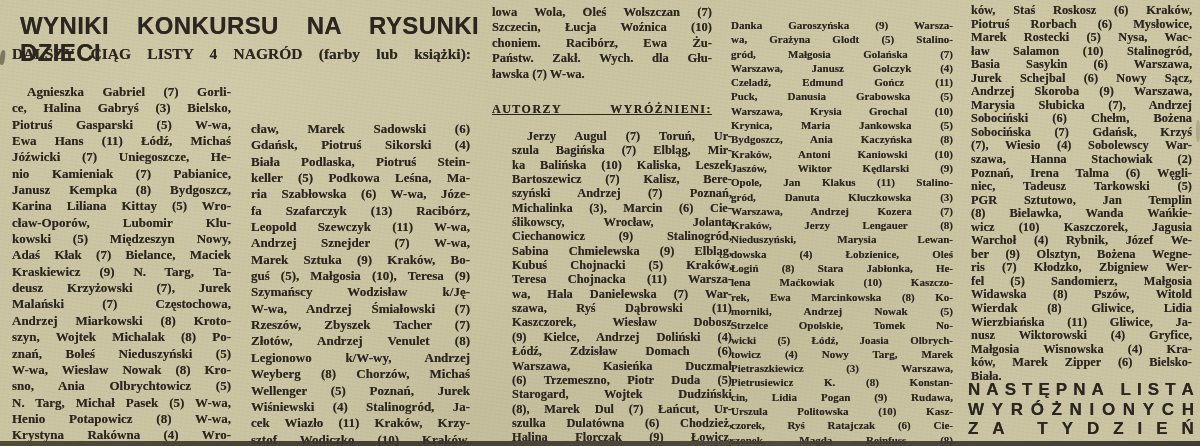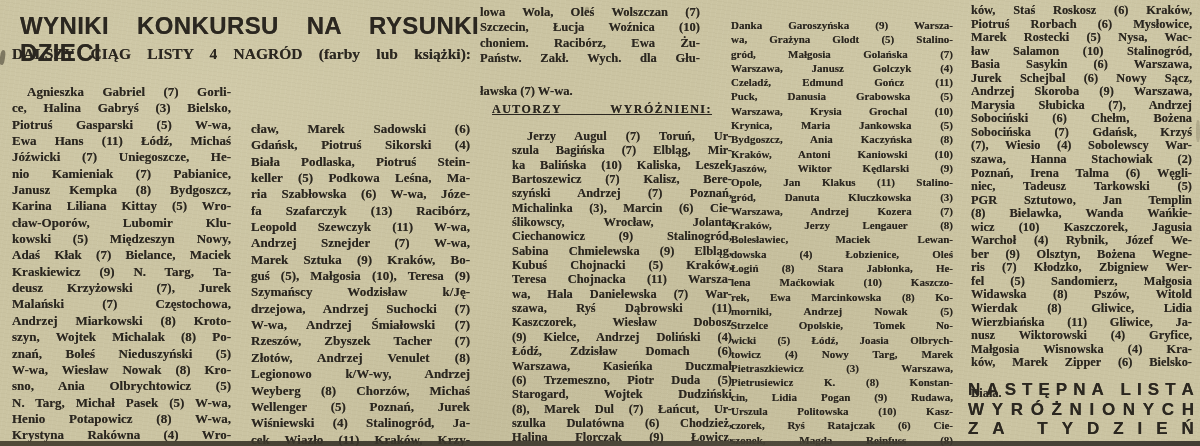--- a/index.html
+++ b/index.html
@@ -36,25 +36,25 @@
     margin:0; left:12px; top:45px; width:459px;
     font-weight:700; font-size:15.5px; line-height:18px;
     text-align:justify; text-align-last:justify;
     text-shadow:0 0 0.4px rgba(43,39,32,0.6);
   }
   .col{
     text-shadow:0 0 0.4px rgba(43,39,32,0.55);
     font-weight:700;
   }
   .tl{text-align:justify; text-align-last:justify; white-space:nowrap;}
-  .tl.pe{text-align-last:left;margin-top:17px;}
+  .tl.pe{text-align-last:left;}
   .tl.ind{text-indent:15px;}
   .col1{left:12px;  top:84px;  width:219px; font-size:13px;   line-height:16.35px;}
   .col2{left:251px; top:84px;  width:219px; font-size:13px;   line-height:16.35px;margin-top:37px;}
-  .col3a{left:480px; top:5px;  width:220px; font-size:12.6px; line-height:15.4px;}
+  .col3a{left:492px; top:5px;  width:220px; font-size:12.6px; line-height:15.4px;}
   h3.mentions-heading{
     margin:0; left:492px; top:100px; width:220px;
     font-weight:700; font-size:12px; line-height:19px; letter-spacing:1.5px;
     text-align:justify; text-align-last:justify;
     text-shadow:0 0 0.5px rgba(43,39,32,0.7);
     text-decoration:underline;
   }
   .col3b{left:492px; top:129px; width:220px; font-size:12.4px; line-height:14.35px;margin-left:20px;}
   .col4{left:731px;  top:18px;   width:222px; font-size:11px; line-height:14.3px;}
   .col5{left:971px;  top:4px;   width:221px; font-size:12.4px; line-height:13.55px;}
@@ -114,21 +114,20 @@
       <div class="tl">Gdańsk, Piotruś Sikorski (4)</div>
       <div class="tl">Biała Podlaska, Piotruś Stein-</div>
       <div class="tl">keller (5) Podkowa Leśna, Ma-</div>
       <div class="tl">ria Szabłowska (6) W-wa, Józe-</div>
       <div class="tl">fa Szafarczyk (13) Racibórz,</div>
       <div class="tl">Leopold Szewczyk (11) W-wa,</div>
       <div class="tl">Andrzej Sznejder (7) W-wa,</div>
       <div class="tl">Marek Sztuka (9) Kraków, Bo-</div>
       <div class="tl">guś (5), Małgosia (10), Teresa (9)</div>
       <div class="tl">Szymańscy Wodzisław k/Ję-</div>
-      <div class="tl">drzejowa, Andrzej Suchocki (7)</div>
       <div class="tl">W-wa, Andrzej Śmiałowski (7)</div>
       <div class="tl">Rzeszów, Zbyszek Tacher (7)</div>
       <div class="tl">Złotów, Andrzej Venulet (8)</div>
       <div class="tl">Legionowo k/W-wy, Andrzej</div>
       <div class="tl">Weyberg (8) Chorzów, Michaś</div>
       <div class="tl">Wellenger (5) Poznań, Jurek</div>
       <div class="tl">Wiśniewski (4) Stalinogród, Ja-</div>
       <div class="tl">cek Wiazło (11) Kraków, Krzy-</div>
       <div class="tl">sztof Wodiczko (10) Kraków,</div>
       <div class="tl">Marysieńka Wojnówna (4) Sta-</div>
@@ -178,21 +177,21 @@
       <div class="tl">Puck, Danusia Grabowska (5)</div>
       <div class="tl">Warszawa, Krysia Grochal (10)</div>
       <div class="tl">Krynica, Maria Jankowska (5)</div>
       <div class="tl">Bydgoszcz, Ania Kaczyńska (8)</div>
       <div class="tl">Kraków, Antoni Kaniowski (10)</div>
       <div class="tl">Jaszów, Wiktor Kędlarski (9)</div>
       <div class="tl">Opole, Jan Klakus (11) Stalino-</div>
       <div class="tl">gród, Danuta Kluczkowska (3)</div>
       <div class="tl">Warszawa, Andrzej Kozera (7)</div>
       <div class="tl">Kraków, Jerzy Lengauer (8)</div>
-      <div class="tl">Bolesławiec, Maciek Lewan-</div>
+      <div class="tl">Nieduszyński, Marysia Lewan-</div>
       <div class="tl">dowska (4) Łobzienice, Oleś</div>
       <div class="tl">Łogiń (8) Stara Jabłonka, He-</div>
       <div class="tl">lena Maćkowiak (10) Kaszczo-</div>
       <div class="tl">rek, Ewa Marcinkowska (8) Ko-</div>
       <div class="tl">morniki, Andrzej Nowak (5)</div>
       <div class="tl">Strzelce Opolskie, Tomek No-</div>
       <div class="tl">wicki (5) Łódź, Joasia Olbrych-</div>
       <div class="tl">towicz (4) Nowy Targ, Marek</div>
       <div class="tl">Pietraszkiewicz (3) Warszawa,</div>
       <div class="tl">Pietrusiewicz K. (8) Konstan-</div>

